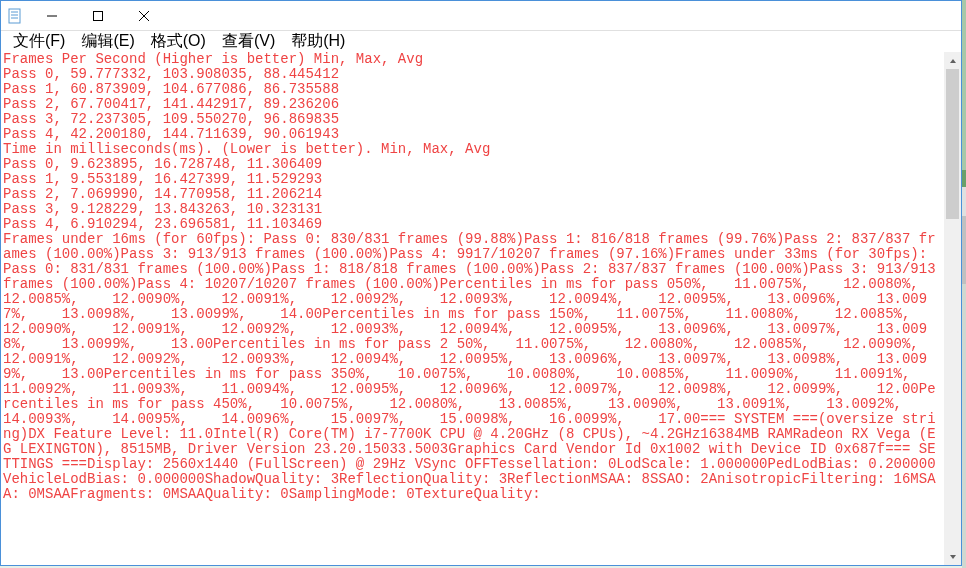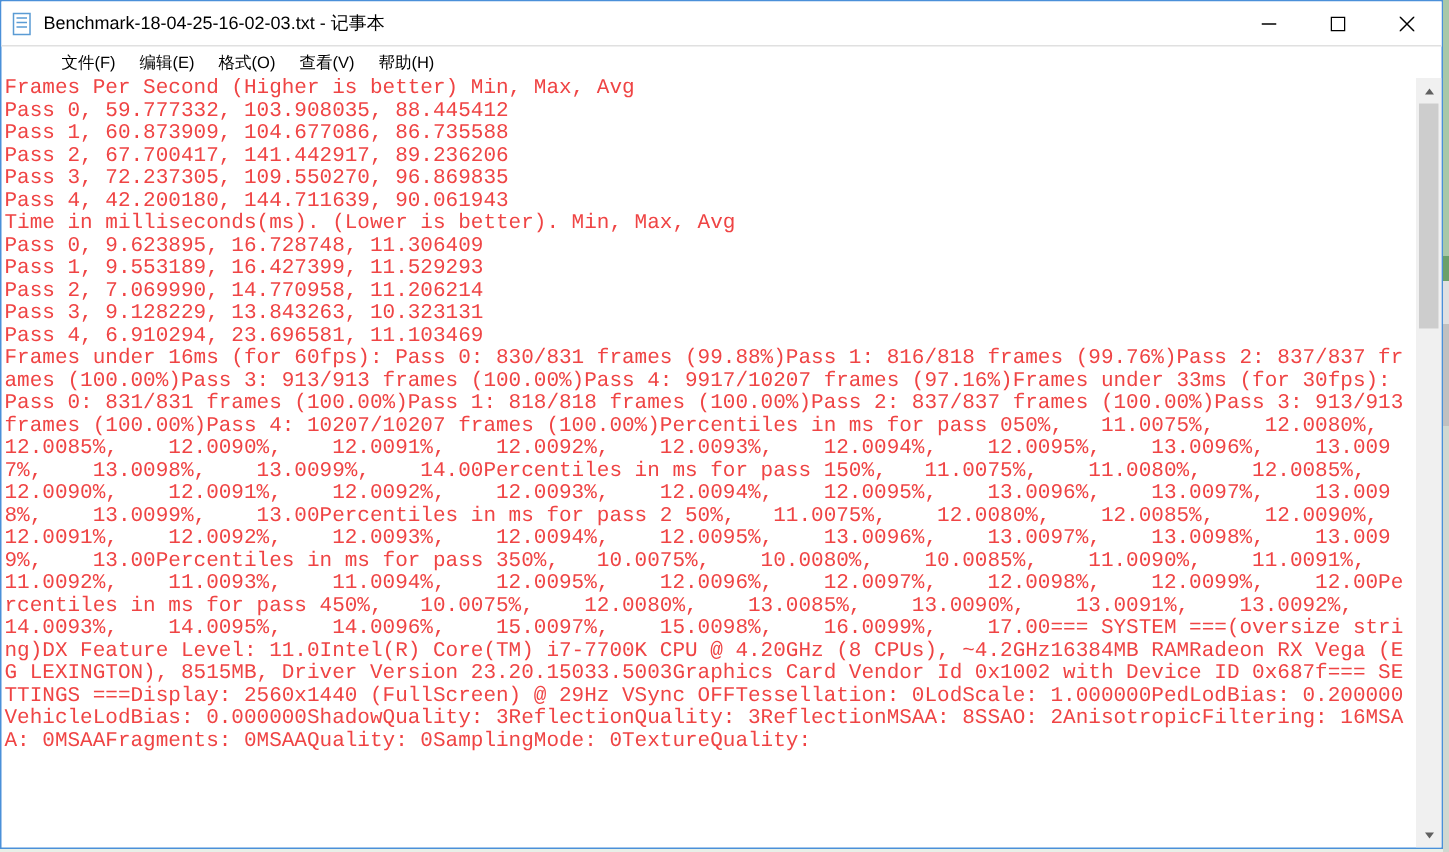--- a/index.html
+++ b/index.html
@@ -4,21 +4,21 @@
 <style>
   * { margin: 0; padding: 0; box-sizing: border-box; }
   body { font-family: "Segoe UI", Tahoma, sans-serif; background: #e8f0e8; width: 966px; height: 568px; overflow: hidden; position: relative; }
   .window { width: 962px; height: 566px; background: #fff; border: 1px solid #4a90d9; position: relative; display: flex; flex-direction: column; }
   .titlebar { height: 30px; background: #fff; display: flex; align-items: center; border-bottom: 1px solid #e0e0e0; }
   .title-icon { width: 16px; height: 16px; margin: 0 6px; }
   .title-text { flex: 1; font-size: 12px; color: #000; }
   .win-controls { display: flex; height: 100%; }
   .win-btn { width: 46px; height: 100%; display: flex; align-items: center; justify-content: center; font-size: 10px; font-family: "Segoe MDL2 Assets", sans-serif; }
   .win-btn svg { width: 10px; height: 10px; }
-  .menubar { height: 21px; display: flex; align-items: center; padding: 0 4px; font-size: 11px; margin-left: 28px; }
+  .menubar { height: 21px; display: flex; align-items: center; padding: 0 4px; font-size: 16px; }
   .menu-item { padding: 2px 8px; }
   .content-wrap { flex: 1; display: flex; overflow: hidden; position: relative; }
   .content { flex: 1; font-family: "SimSun", "NSimSun", "Courier New", monospace; font-size: 14px; line-height: 15px; white-space: pre-wrap; word-break: break-all; color: #ef4444; padding: 0 2px; overflow: hidden; letter-spacing: 0; }
   .scrollbar-v { width: 17px; background: #f0f0f0; display: flex; flex-direction: column; }
   .sb-btn { height: 17px; display: flex; align-items: center; justify-content: center; }
   .sb-btn svg { width: 8px; height: 8px; fill: #606060; }
   .sb-track { flex: 1; position: relative; }
   .sb-thumb { position: absolute; left: 2px; right: 2px; top: 0; height: 150px; background: #cdcdcd; }
   .bg-strip { position: absolute; right: 0; top: 0; width: 4px; height: 568px; background: linear-gradient(#a8c8a8 0%, #a8c8a8 30%, #6aa06a 30%, #6aa06a 33%, #e0e0e0 33%, #e0e0e0 38%, #c0c0c0 38%, #c0c0c0 50%, #d0d8d0 50%, #d0d8d0 100%); }
 </style>
@@ -28,21 +28,20 @@
 <div class="window">
   <div class="titlebar">
     <span class="title-icon">
       <svg viewBox="0 0 16 16">
           <rect x="2" y="1" width="11" height="14" fill="#fff" stroke="#5a9bd4" stroke-width="1"></rect>
           <line x1="4" y1="4" x2="11" y2="4" stroke="#5a9bd4"></line>
           <line x1="4" y1="7" x2="11" y2="7" stroke="#5a9bd4"></line>
           <line x1="4" y1="10" x2="11" y2="10" stroke="#5a9bd4"></line>
         </svg>
     </span>
-    <span class="title-text">Benchmark-18-04-25-16-02-03.txt - 记事本</span>
     <div class="win-controls">
       <div class="win-btn">
           <svg viewBox="0 0 10 10">
             <line x1="0" y1="5" x2="10" y2="5" stroke="#000" stroke-width="1"></line>
           </svg>
         </div>
       <div class="win-btn">
           <svg viewBox="0 0 10 10">
             <rect x="0.5" y="0.5" width="9" height="9" fill="none" stroke="#000" stroke-width="1"></rect>
           </svg>

